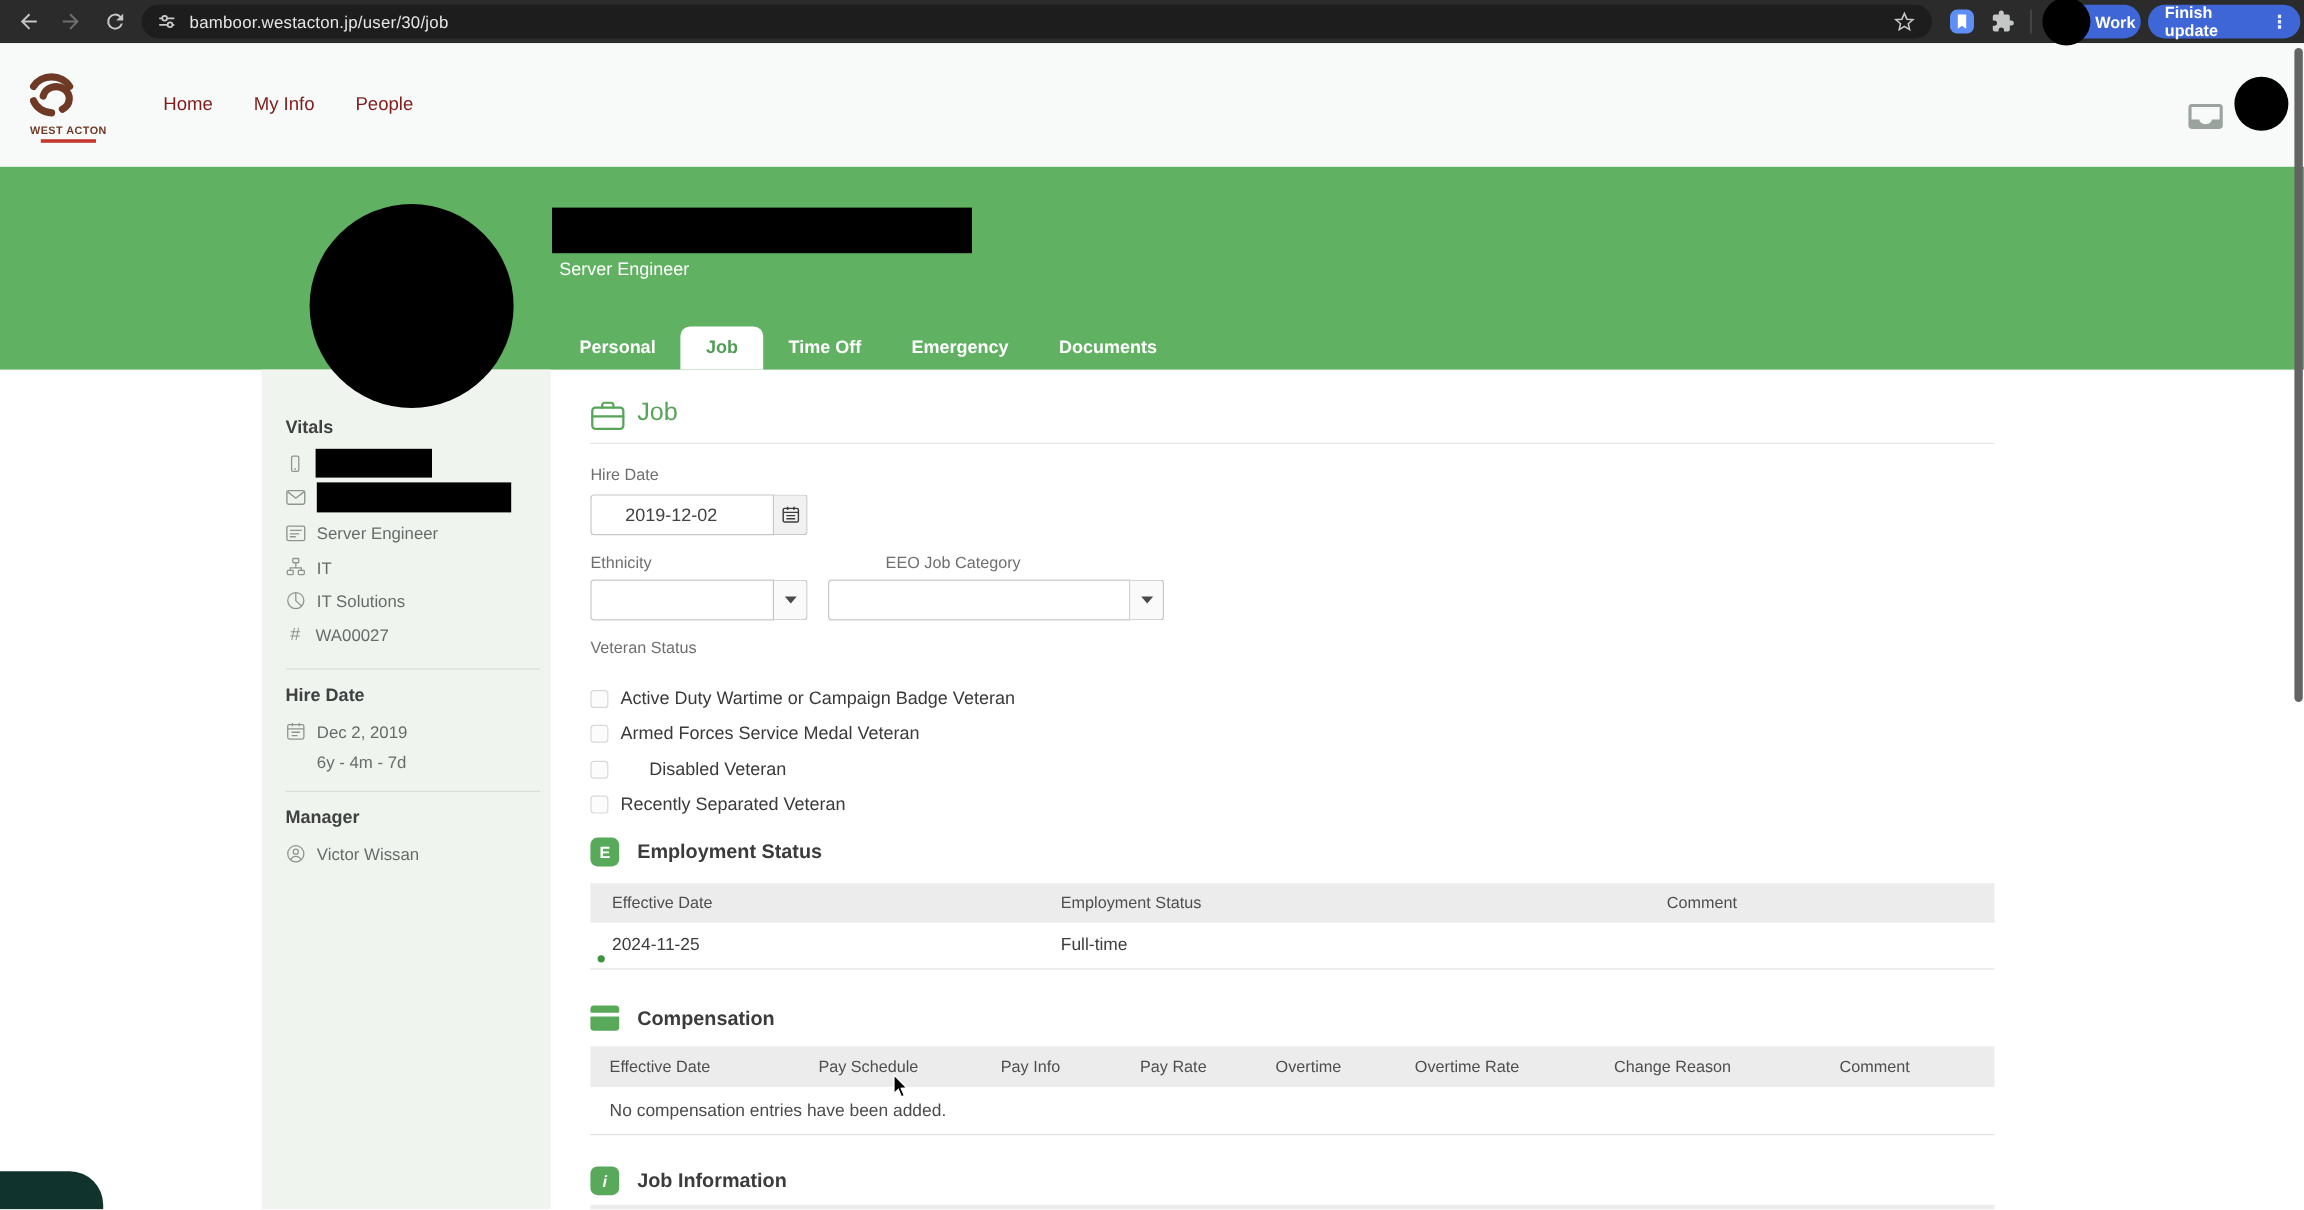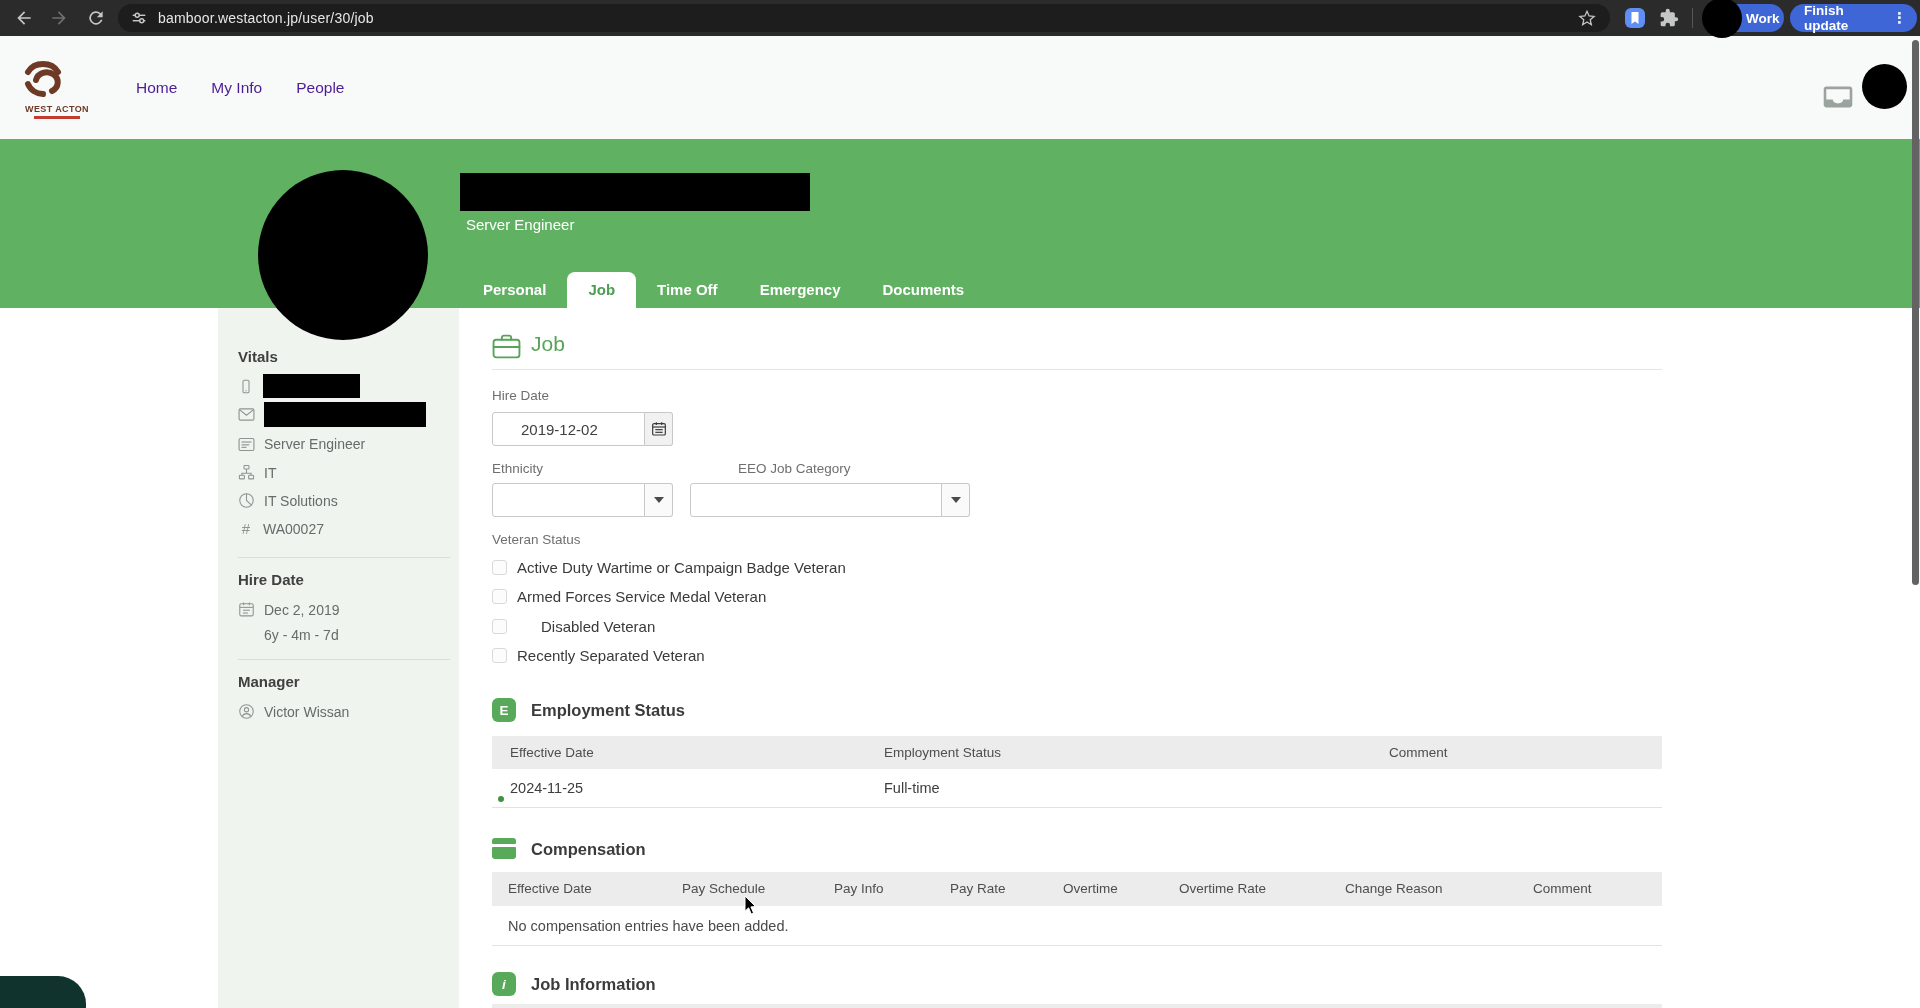--- a/index.html
+++ b/index.html
@@ -17,21 +17,21 @@
   #profile-avatar-chrome{position:absolute;left:1702px;top:-2px;width:40px;height:40px;border-radius:50%;background:#000;z-index:3;}
   .kebab{color:#e8f0ff;font-size:15px;font-weight:700;margin-left:8px;letter-spacing:0;}
   .vsep{position:absolute;left:1692px;top:8px;width:1px;height:20px;background:#555;}
 
   
   #app-header{position:absolute;left:0;top:36px;width:1920px;height:103px;background:#f8f9f9;}
   #logo{position:absolute;left:22px;top:22px;width:70px;text-align:center;}
   #logo .logo-text{font-size:9px;font-weight:700;color:#6e3a26;letter-spacing:.4px;margin-top:2px;}
   #logo .logo-tag{height:3px;width:46px;background:#c23b2e;margin:2px auto 0;}
   #main-nav{position:absolute;left:136px;top:0;height:103px;display:flex;align-items:center;gap:34px;}
-  #main-nav .nav-item{font-size:15.5px;color:#4c1d95;cursor:pointer;}
+  #main-nav .nav-item{font-size:15.5px;color:#7f1d1d;cursor:pointer;}
 
   
   #hero{position:absolute;left:0;top:139px;width:1920px;height:169px;background:#61b163;}
   #name-redaction{position:absolute;left:460px;top:34px;width:350px;height:38px;background:#000;}
   #hero-job-title{position:absolute;left:466px;top:77px;font-size:15px;color:#fff;}
   #tabs{position:absolute;left:462px;bottom:0;display:flex;height:36px;}
   .tab{padding:0 21px;line-height:36px;font-size:15px;font-weight:600;color:#fff;cursor:pointer;}
   .tab.active{background:#fff;color:#4f9d52;border-radius:8px 8px 0 0;}
   #avatar-big{position:absolute;left:258px;top:170px;width:170px;height:170px;border-radius:50%;background:#000;z-index:5;}
 
@@ -43,21 +43,21 @@
   .side-div{position:absolute;left:20px;width:212px;height:1px;background:#d9ded9;}
   .redact{background:#000;}
 
   
   .label{position:absolute;font-size:13.5px;color:#6f6f6f;}
   .field-group{position:absolute;display:flex;height:34px;box-sizing:border-box;}
   .field{height:34px;border:1px solid #c8c8c8;border-radius:3px 0 0 3px;background:#fff;box-sizing:border-box;font-size:15px;color:#414141;display:flex;align-items:center;padding-left:28px;}
   .field-btn{width:28px;height:34px;border:1px solid #c8c8c8;border-left:none;border-radius:0 3px 3px 0;background:#f1f1f1;box-sizing:border-box;display:flex;align-items:center;justify-content:center;cursor:pointer;}
   .dd-btn{background:#fafafa;}
   .caret{width:0;height:0;border-left:5px solid transparent;border-right:5px solid transparent;border-top:6px solid #4a4a4a;}
-  .cb-row{position:absolute;display:flex;align-items:center;gap:10px;}
+  .cb-row{position:absolute;display:flex;align-items:center;gap:10px;margin-top:15px;}
   .cb{width:15px;height:15px;border:1px solid #d9d9d9;background:#fcfcfc;border-radius:3px;box-sizing:border-box;cursor:pointer;}
   .cb-label{font-size:15px;color:#3a3a3a;}
   .sec-icon{position:absolute;width:24px;height:24px;border-radius:6px;background:#58a95a;color:#fff;font-size:13.5px;font-weight:700;display:flex;align-items:center;justify-content:center;}
   .sec-title{position:absolute;font-size:16.5px;font-weight:700;color:#3b3b3b;}
   .tbl{position:absolute;left:492px;width:1170px;}
   .thead{display:flex;background:#ececec;}
   .th{font-size:13.5px;color:#4e4e4e;box-sizing:border-box;}
   .trow{display:flex;align-items:center;height:38px;border-bottom:1px solid #e2e2e2;font-size:14.5px;color:#3d3d3d;background:#fff;}
   .td{box-sizing:border-box;position:relative;}
   .e1{width:374px;padding-left:18px;}.e2{width:505px;padding-left:18px;}.e3{width:291px;padding-left:18px;}

